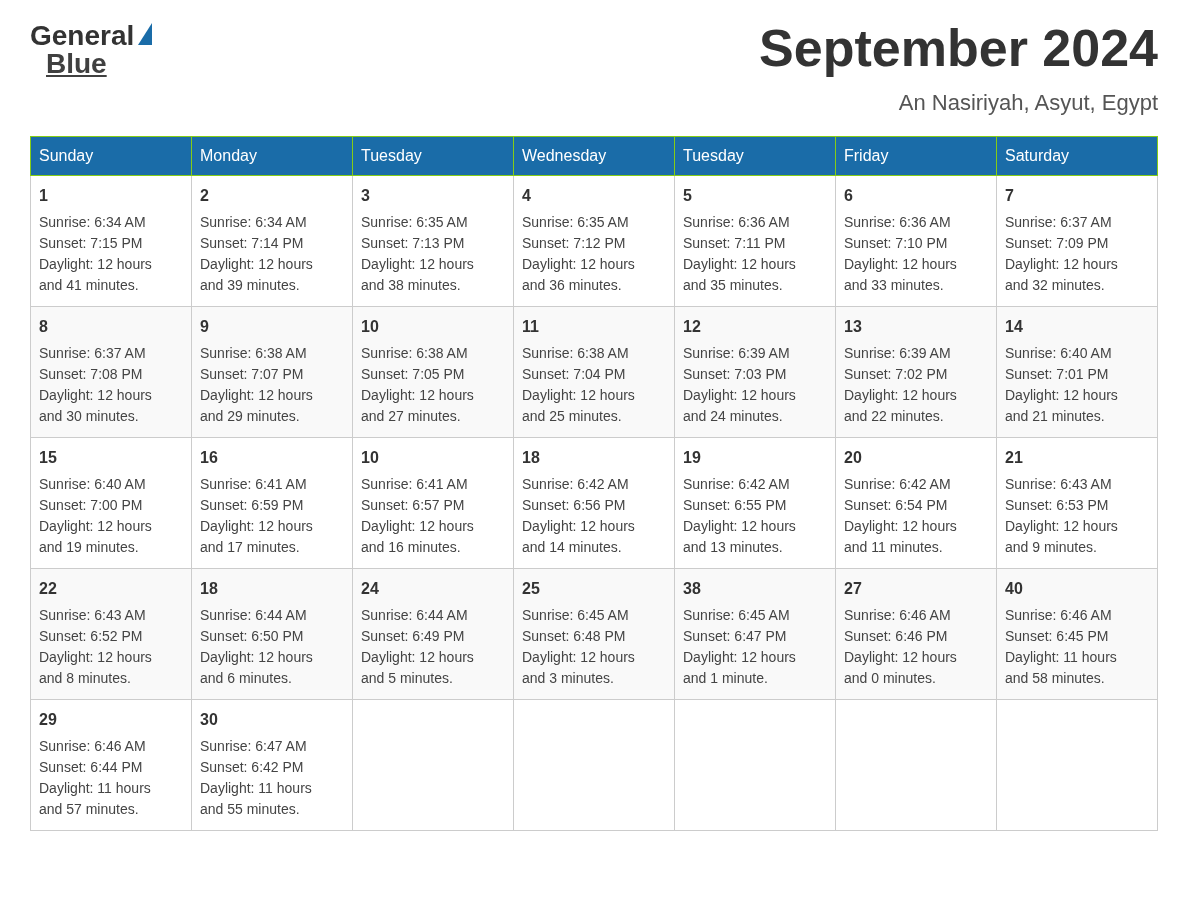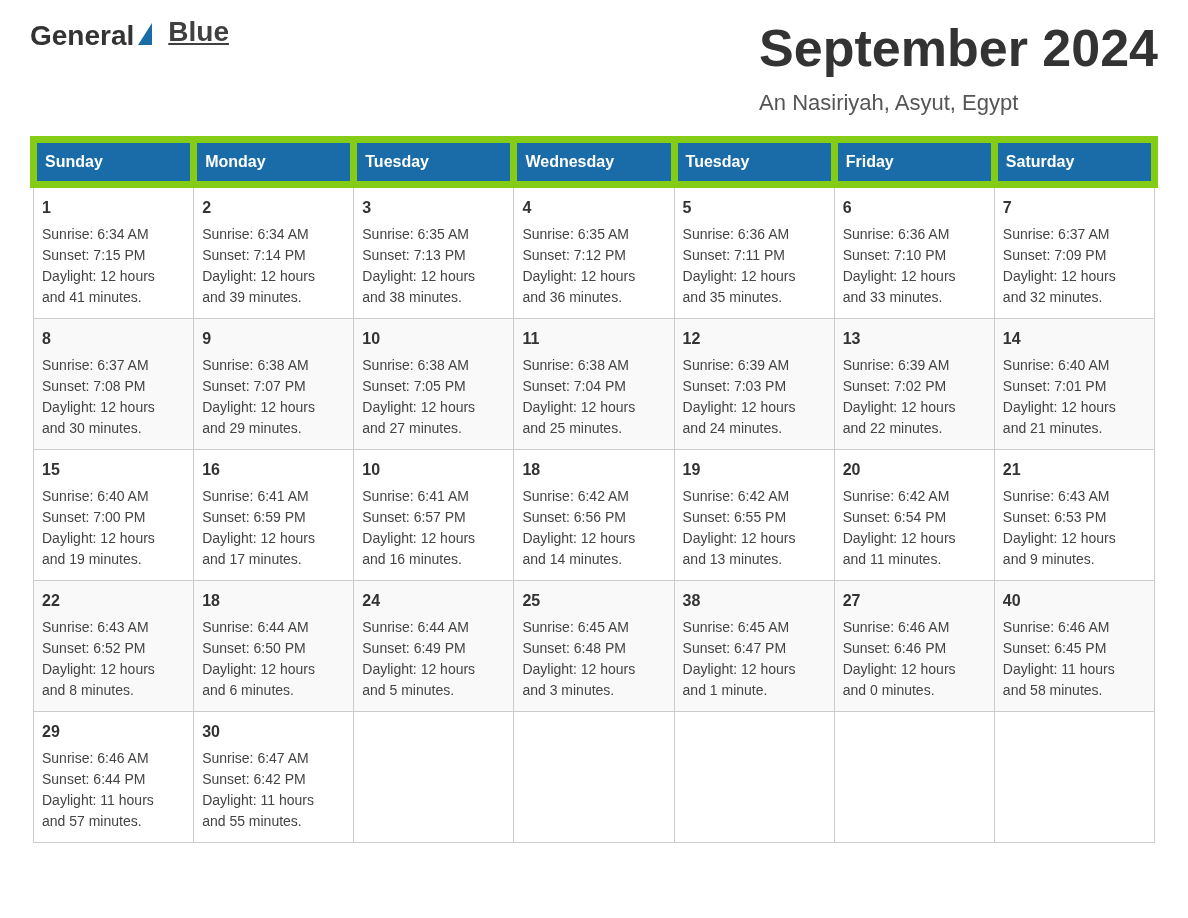--- a/index.html
+++ b/index.html
@@ -10,21 +10,21 @@
       color: #333;
     }
     .header {
       display: flex;
       justify-content: space-between;
       align-items: flex-start;
       margin-bottom: 20px;
     }
     .logo {
       display: flex;
-      flex-direction: row;
+      flex-direction: column;
       align-items: flex-start;
     }
     .logo-top {
       display: flex;
       align-items: center;
       font-size: 28px;
       font-weight: bold;
       color: #333;
     }
     .logo-general { color: #333; }
@@ -39,20 +39,21 @@
     }
     .logo-blue {
       color: #404040;
       font-size: 28px;
       font-weight: bold;
       margin-top: -4px;
       margin-left: 16px;
       text-decoration: underline;
     }
     .title-block {
+      text-align: right;
     }
     .title-month {
       font-size: 52px;
       font-weight: bold;
       color: #333;
       line-height: 1.1;
     }
     .title-location {
       font-size: 22px;
       color: #555;
@@ -61,23 +62,23 @@
     table {
       width: 100%;
       border-collapse: collapse;
       table-layout: fixed;
     }
     thead tr th {
       background-color: #1a6ca8;
       color: #fff;
       padding: 10px 8px;
       font-size: 16px;
-      font-weight: bold;
+      font-weight: normal;
       text-align: left;
-      border: 7px solid #84cc16;
+      border: 1px solid #84cc16;
     }
     tbody tr td {
       vertical-align: top;
       padding: 8px 8px 10px 8px;
       border: 1px solid #ccc;
       font-size: 13px;
       line-height: 1.5;
       min-height: 100px;
       background: #fff;
     }

